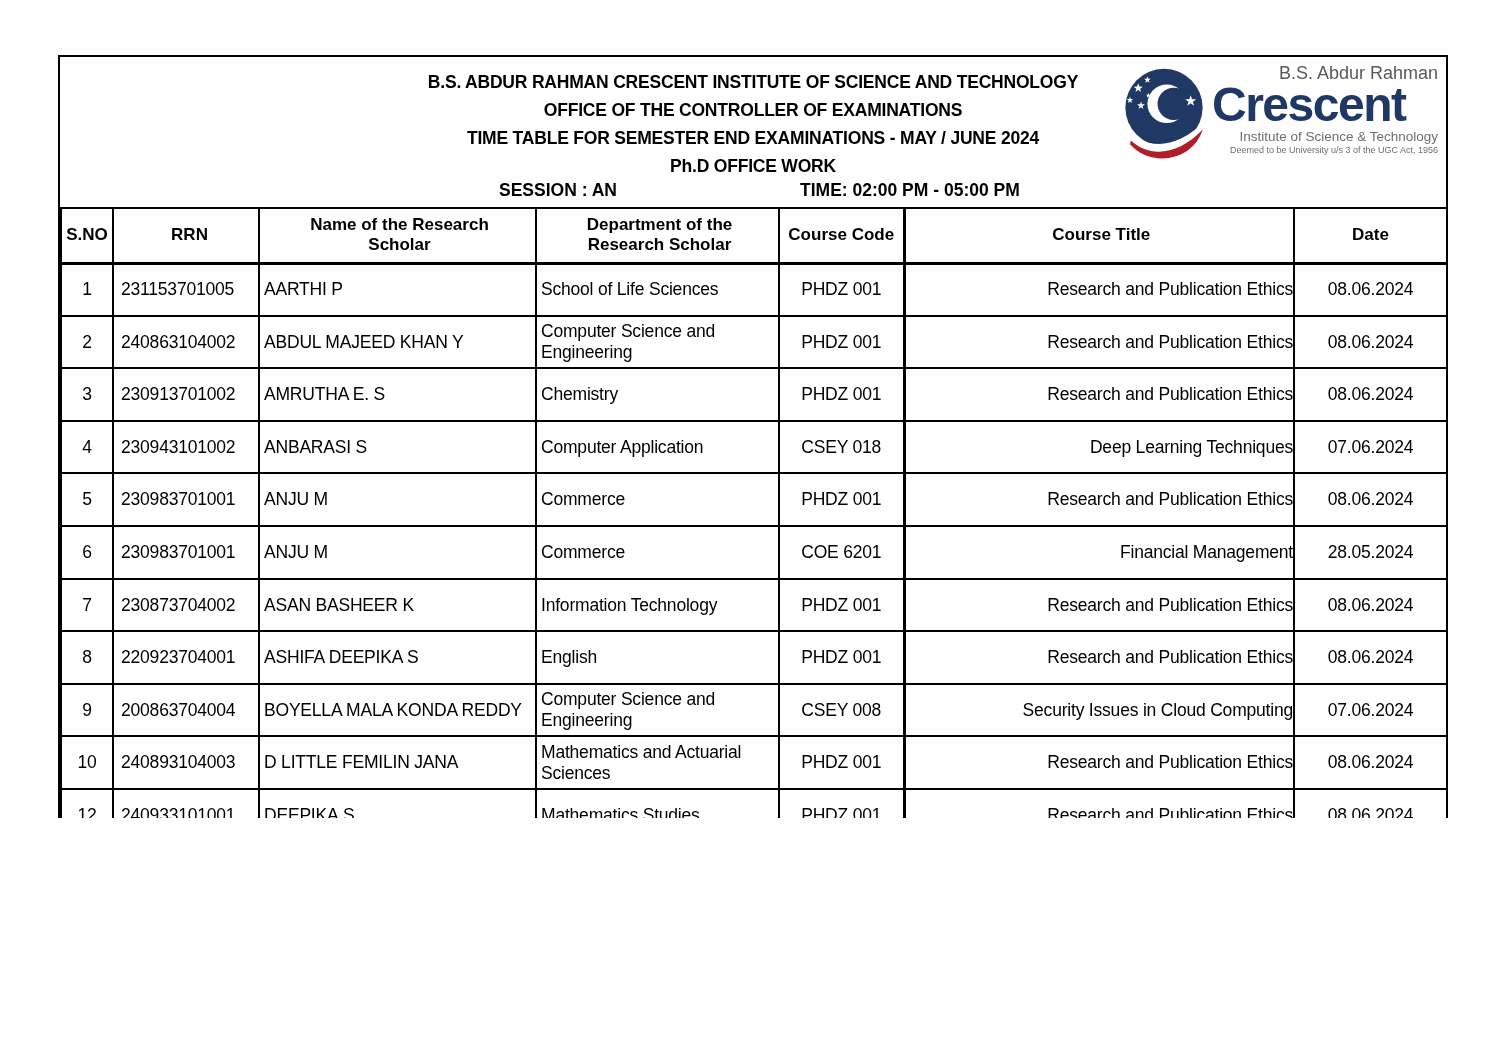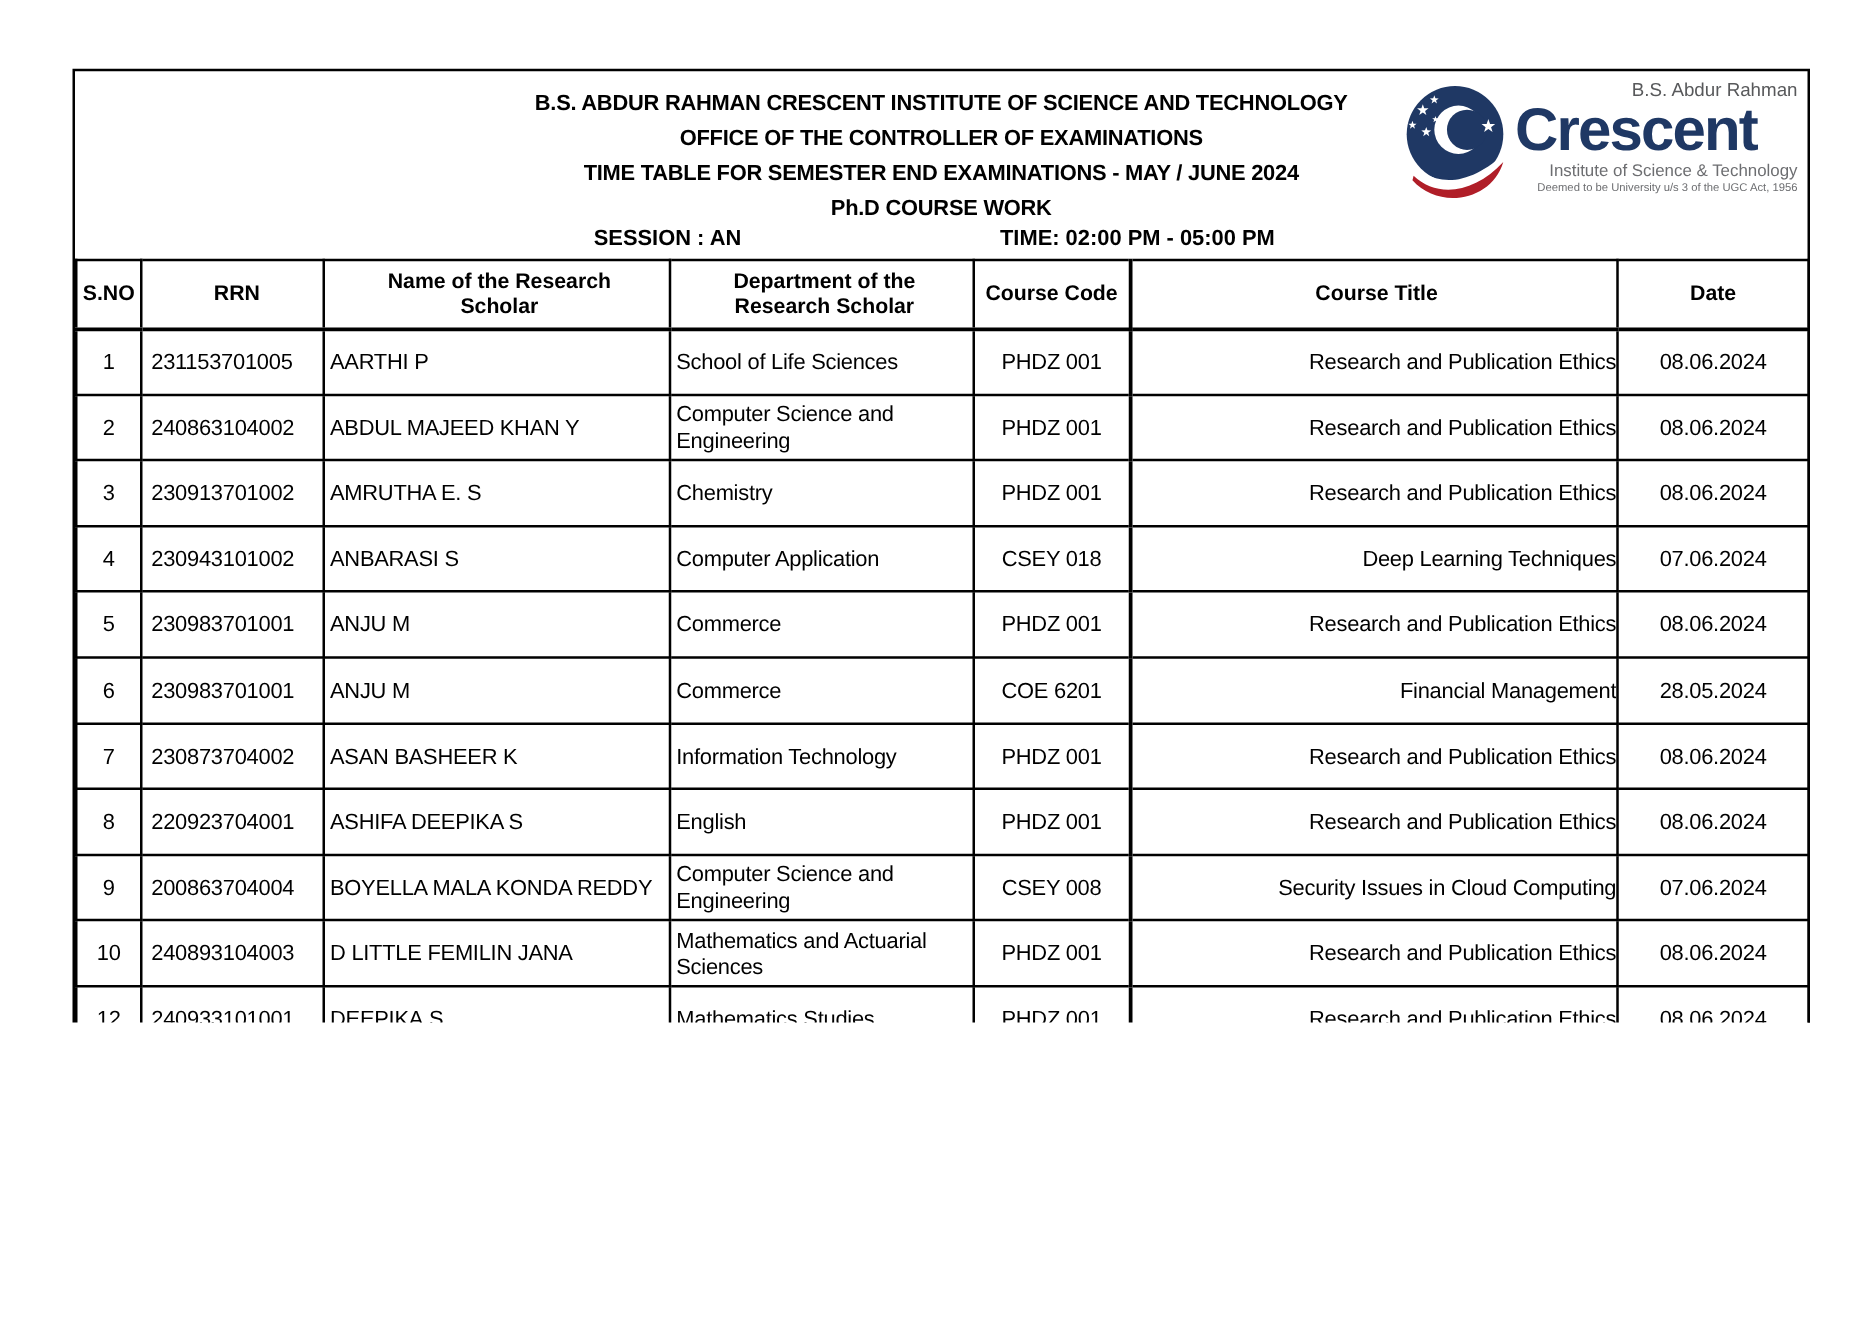--- a/index.html
+++ b/index.html
@@ -8,28 +8,28 @@
   .page { position:relative; width:1496px; height:818px; background:#fff; overflow:hidden; }
 
   
   .doc { position:absolute; left:58px; top:55px; width:1390px; border:2px solid #000; background:#fff; }
 
   
   .doc-header { position:relative; height:150px; }
   .titles { padding-top:11px; text-align:center; }
   .title-line { font-weight:bold; font-size:17.5px; line-height:28px; letter-spacing:-0.2px; }
   .session-line { position:relative; height:28px; font-weight:bold; font-size:17.5px; }
-  .session-label { position:absolute; left:415px; top:0; }
+  .session-label { position:absolute; left:439px; top:0; }
   .time-label { position:absolute; left:740px; top:0; }
 
   
   .logo { position:absolute; top:5px; right:4px; width:326px; height:112px; }
   .logo-emblem { position:absolute; left:2px; top:4px; width:92px; height:94px; }
   .logo-text { position:absolute; left:88px; top:2px; right:4px; }
-  .brand-top { text-align:right; color:#58595b; font-size:15px; line-height:18px; }
+  .brand-top { text-align:right; color:#58595b; font-size:18px; line-height:18px; }
   .brand-name { color:#1f3864; font-weight:bold; font-size:48px; line-height:46px;
                 letter-spacing:-1.5px; text-align:left; padding-left:8px; }
   .brand-sub { text-align:right; color:#6d6e71; font-size:13.5px; line-height:16px; margin-top:1px; }
   .brand-tag { text-align:right; color:#6d6e71; font-size:9px; line-height:11px; }
 
   
   table.tt { border-collapse:collapse; width:100%; table-layout:fixed; border-top:2px solid #000; }
   .tt th, .tt td { border:2px solid #000; overflow:hidden; }
   .tt th { font-weight:bold; font-size:17px; text-align:center; vertical-align:middle;
            height:55px; line-height:1.22; border-bottom:3px solid #000; }
@@ -57,21 +57,21 @@
 <body>
 
 <div class="page">
   <div class="doc">
 
     <div class="doc-header">
       <div class="titles">
         <div class="title-line">B.S. ABDUR RAHMAN CRESCENT INSTITUTE OF SCIENCE AND TECHNOLOGY</div>
         <div class="title-line">OFFICE OF THE CONTROLLER OF EXAMINATIONS</div>
         <div class="title-line">TIME TABLE FOR SEMESTER END EXAMINATIONS - MAY / JUNE 2024</div>
-        <div class="title-line">Ph.D COURSE WORK</div>
+        <div class="title-line">Ph.D OFFICE WORK</div>
         <div class="session-line">
           <span class="session-label">SESSION : AN</span>
           <span class="time-label">TIME: 02:00 PM - 05:00 PM</span>
         </div>
       </div>
 
       <div class="logo">
         <svg class="logo-emblem" viewBox="0 0 100 100">
           <circle cx="50" cy="44" r="42" fill="#1f3864"></circle>
 

